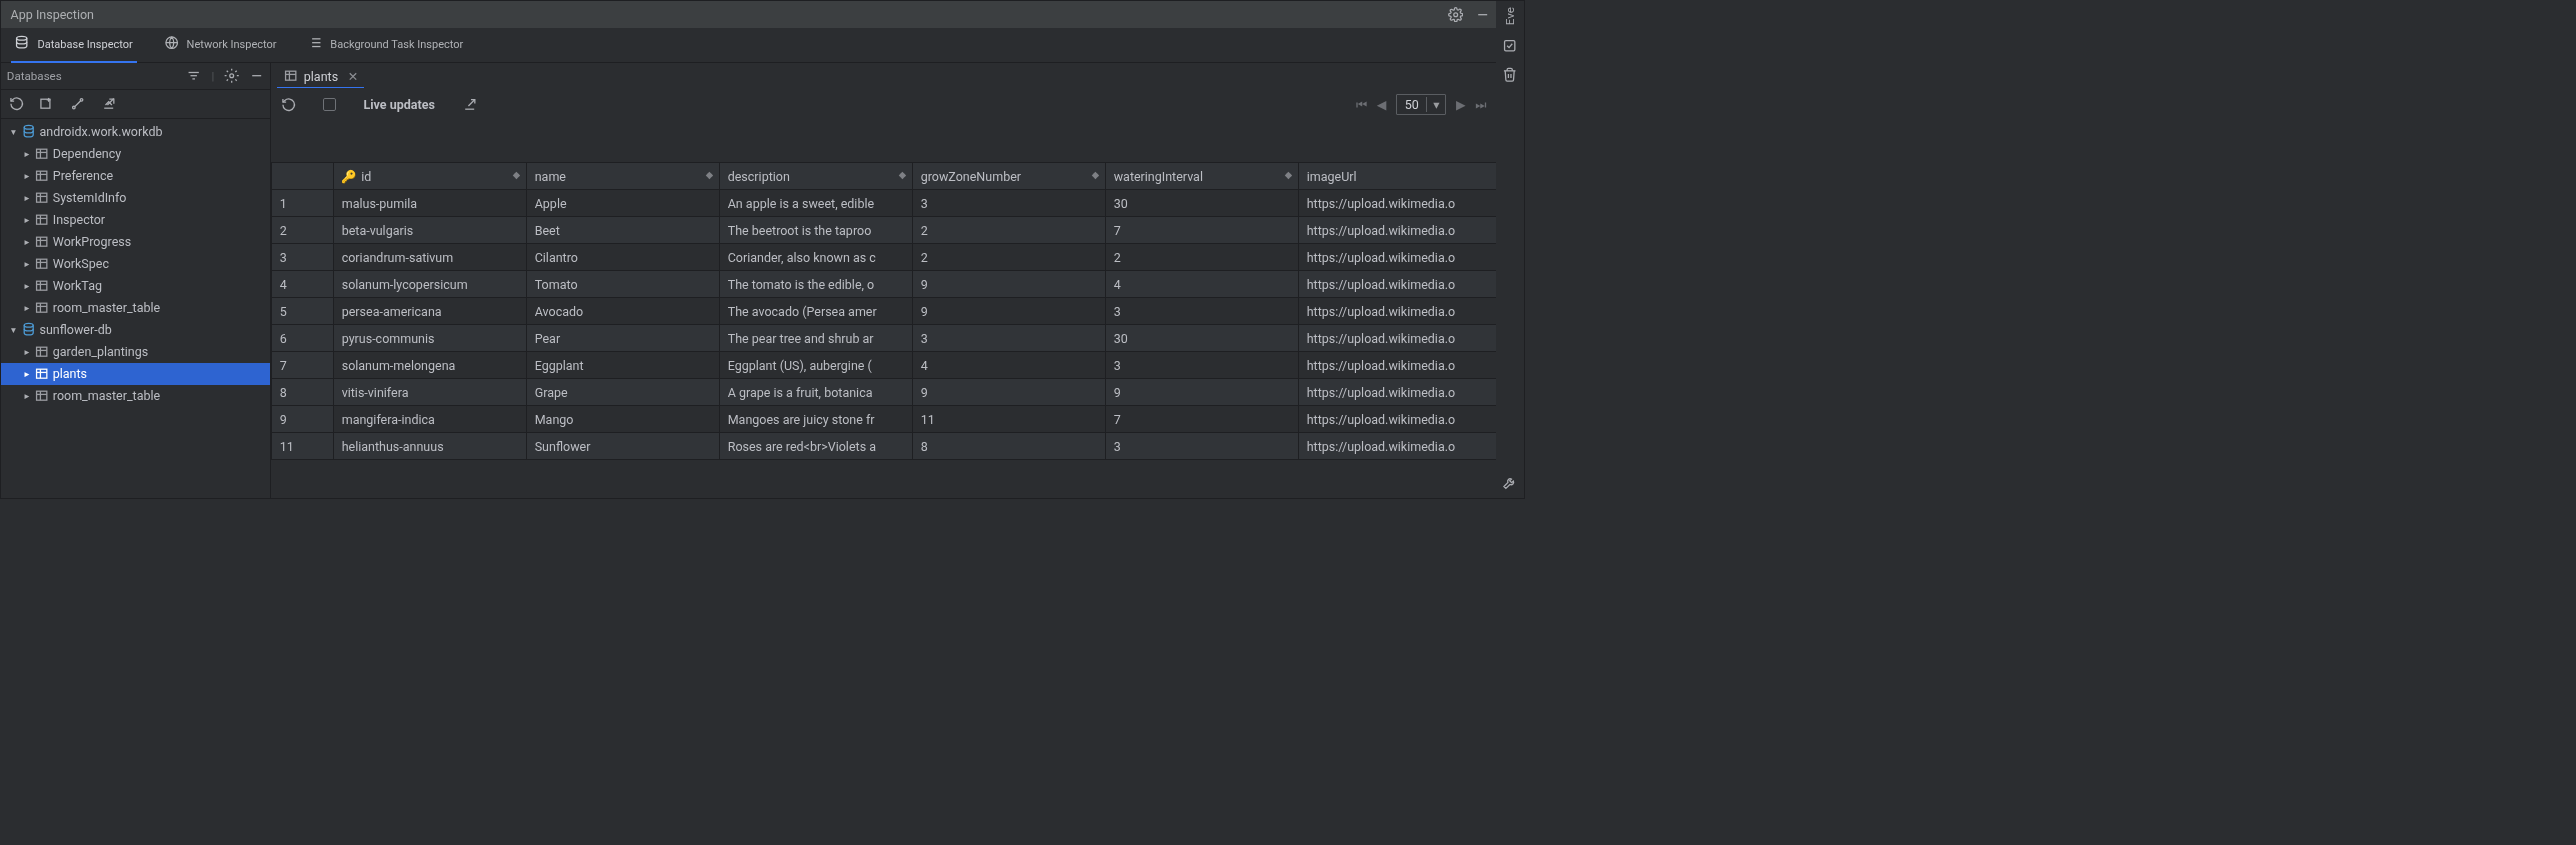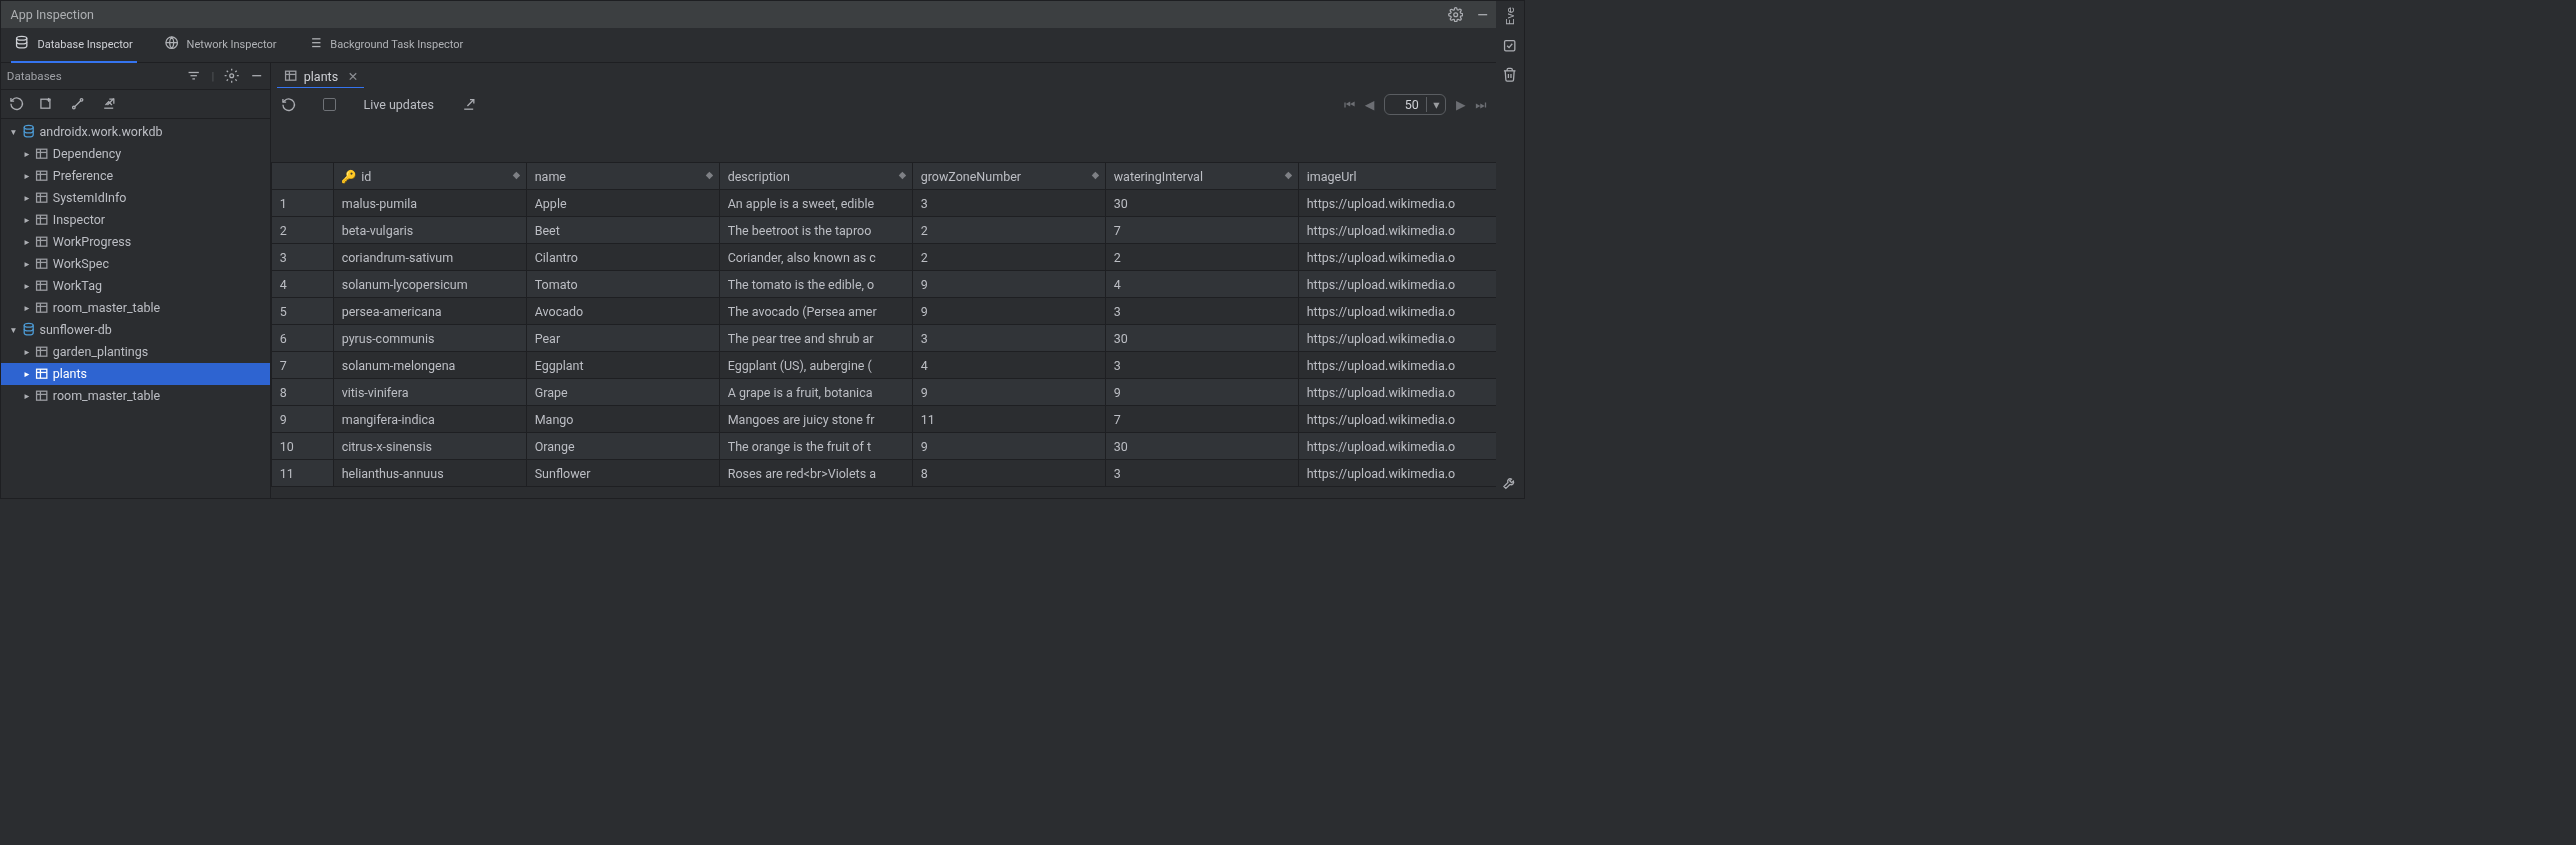--- a/index.html
+++ b/index.html
@@ -70,25 +70,25 @@
   display: flex; align-items: center; gap: 5.8px;
   height: 23px; padding: 0 5.8px; font-size: 12.5px; color: #cfd1d6;
   border-bottom: 1.9px solid #3574f0; cursor: pointer;
 }
 .inner-tab .x { color: #8b8d92; margin-left: 3.9px; }
 
 .table-tools {
   display: flex; align-items: center; justify-content: space-between;
   height: 29px; padding: 0 9.6px; font-size: 12.5px;
 }
-.table-tools-left { display: flex; align-items: center; gap: 27px; }
+.table-tools-left { display: flex; align-items: center; gap: 27px; font-weight: bold; }
 .table-tools-right { display: flex; align-items: center; gap: 9.6px; }
 .checkbox { width:13.5px; height:13.5px; border:1px solid #6f7277; border-radius:1.9px; display:inline-block;}
 .pagesize {
-  display:flex; align-items:center; border:1px solid #5a5d61; border-radius:6px; height:21px;padding-left:12px;
+  display:flex; align-items:center; border:1px solid #5a5d61; border-radius:1px; height:21px;
 }
 .pagesize .num { padding: 0 7.7px; color:#cfd1d6; }
 .pagesize .dd { padding: 0 5.8px; border-left:1px solid #5a5d61; color:#9a9c9f; }
 .pager-btn { color:#6c6e73; }
 
 .grid { flex:1; overflow:auto;margin-top:43px; }
 .grid table { width: 100%; border-collapse: collapse; table-layout: fixed; }
 .grid th, .grid td {
   text-align:left; padding: 0 7.7px; height: 27px; font-size: 12.5px;
   border: 1px solid #1e1f22; color: #bcbec4;
@@ -473,29 +473,20 @@
                 <tr>
                   <td class="rownum">9</td>
                   <td>mangifera-indica</td>
                   <td>Mango</td>
                   <td>Mangoes are juicy stone fr</td>
                   <td>11</td>
                   <td>7</td>
                   <td>https://upload.wikimedia.o</td>
                 </tr>
                 <tr>
-                  <td class="rownum">10</td>
-                  <td>citrus-x-sinensis</td>
-                  <td>Orange</td>
-                  <td>The orange is the fruit of t</td>
-                  <td>9</td>
-                  <td>30</td>
-                  <td>https://upload.wikimedia.o</td>
-                </tr>
-                <tr>
                   <td class="rownum">11</td>
                   <td>helianthus-annuus</td>
                   <td>Sunflower</td>
                   <td>Roses are red&lt;br&gt;Violets a</td>
                   <td>8</td>
                   <td>3</td>
                   <td>https://upload.wikimedia.o</td>
                 </tr>
               </tbody>
             </table>

